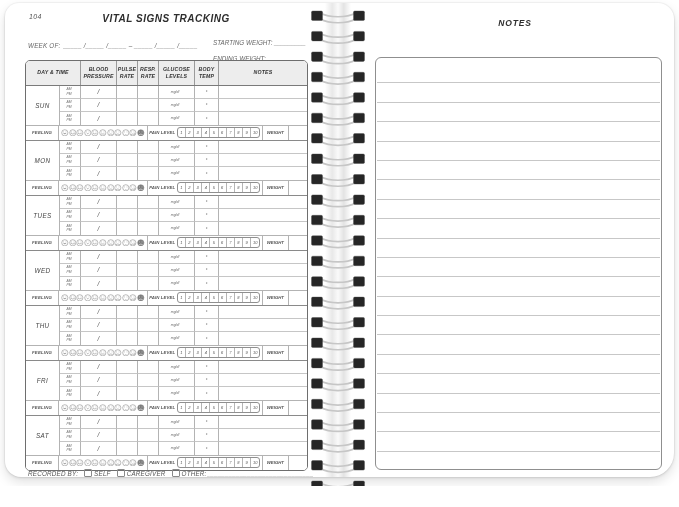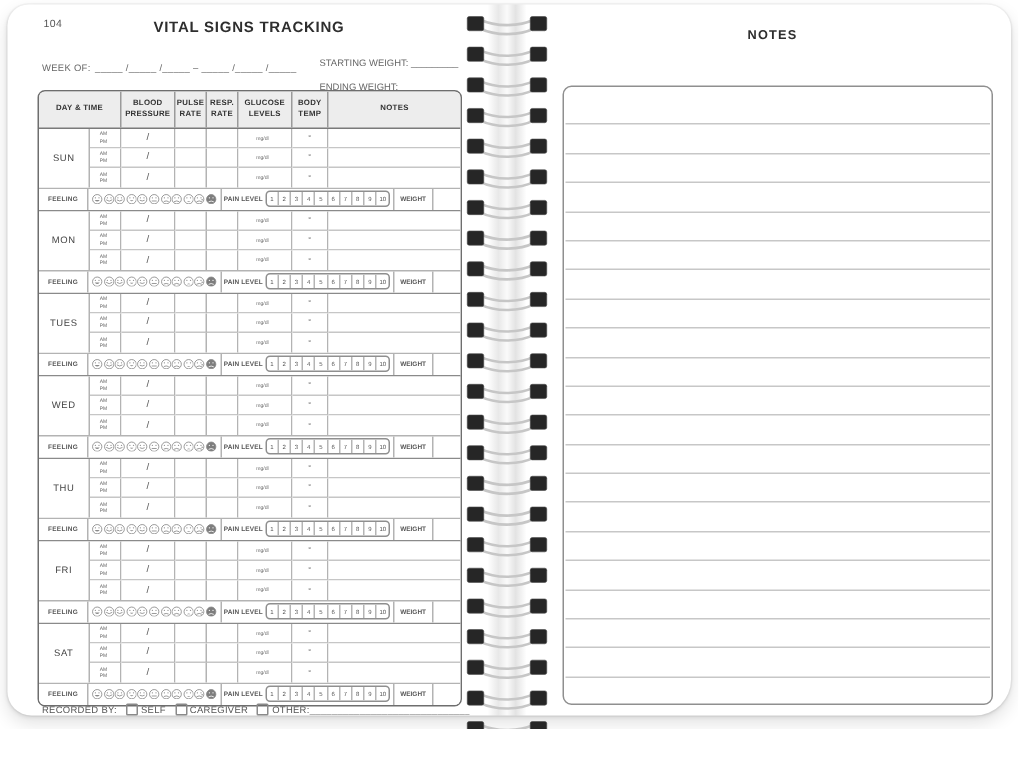--- a/index.html
+++ b/index.html
@@ -1,17 +1,17 @@
 <!DOCTYPE html>
 <html><head>
 <meta charset="utf-8">
 <style>
   html,body{margin:0;padding:0;background:#ffffff;}
   .stage{position:relative;width:679px;height:486px;background:#ffffff;overflow:hidden;
-         font-family:"Liberation Sans", sans-serif;color:#3a3a3a;}
+         font-family:"Liberation Sans", sans-serif;color:#3a3a3a;font-style:italic;}
   .notebook{position:absolute;left:5px;top:3px;right:5px;bottom:9px;background:#fff;
             border-radius:14px 16px 24px 16px;
             box-shadow:0 1px 3px rgba(0,0,0,.10),0 5px 12px rgba(0,0,0,.12),0 0 0 1px rgba(0,0,0,.03);}
   
   .pagenum{position:absolute;left:24px;top:10px;font-size:7px;color:#555;letter-spacing:.3px;}
   .title{position:absolute;left:15px;top:10px;width:292px;text-align:center;font-size:10px;
          font-weight:bold;letter-spacing:.5px;color:#2e2e2e;}
   .week-row{position:absolute;left:23px;top:39px;font-size:6.3px;color:#666;letter-spacing:.2px;white-space:nowrap;}
   .week-row .lbl{margin-right:3px;}
   .weights{position:absolute;left:208px;top:32px;width:100px;font-size:6.3px;color:#666;line-height:2.6;white-space:nowrap;}

